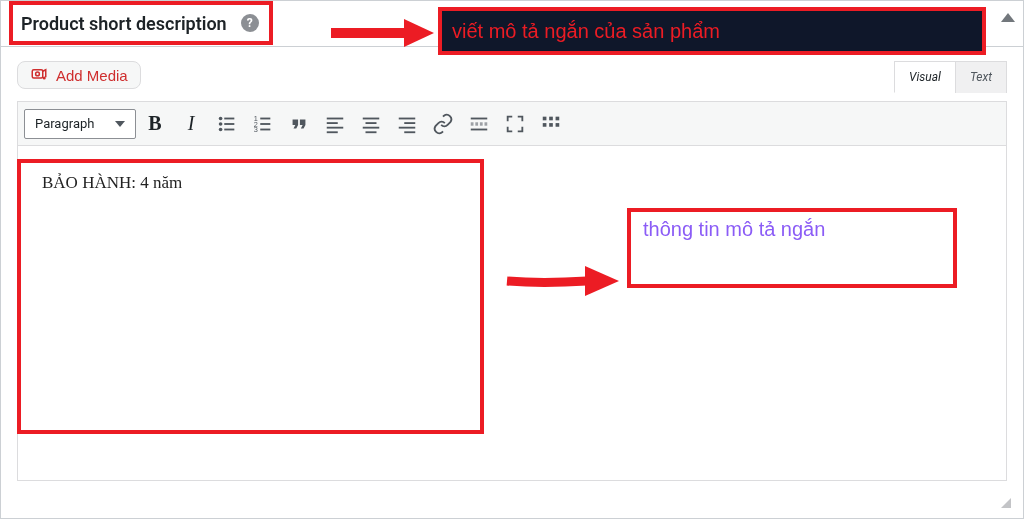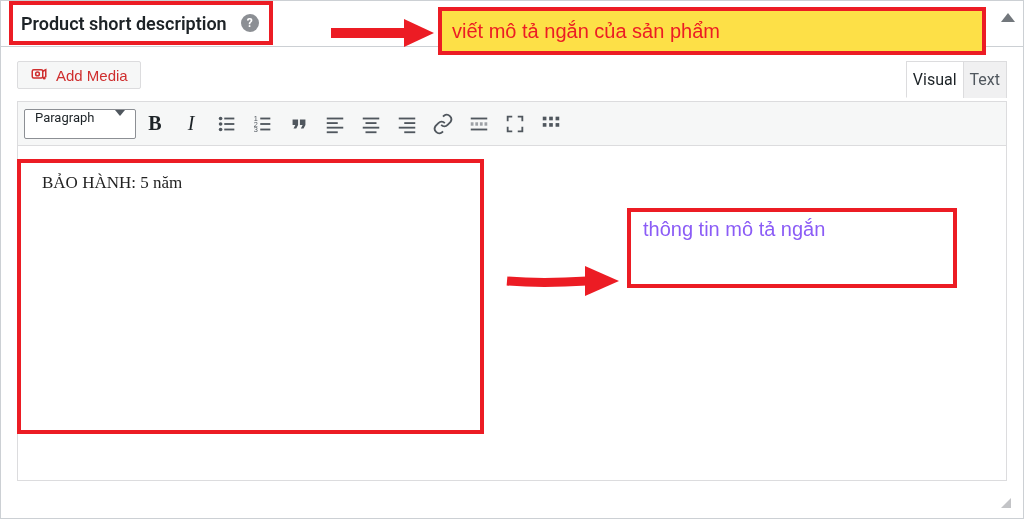--- a/index.html
+++ b/index.html
@@ -11,42 +11,42 @@
   
   .panel-head { position:relative; height:46px; border-bottom:1px solid #ccd0d4; }
   .panel-title-wrap { position:absolute; left:8px; top:0px; height:44px; display:flex; align-items:center; padding:0 10px 0 8px; border:4px solid #ec1c24; background:#fff; }
   .panel-title { font-size:18px; font-weight:600; color:#1d2327; padding-right:8px; }
   .help-icon { width:18px; height:18px; border-radius:50%; background:#8c8f94; color:#fff; display:flex; align-items:center; justify-content:center; font-size:12px; font-weight:700; margin-left:6px; }
   .collapse-caret { position:absolute; right:8px; top:12px; width:0; height:0; border-left:7px solid transparent; border-right:7px solid transparent; border-bottom:9px solid #72777c; }
 
   
   .panel-body { position:relative; padding:14px 16px 20px; height:calc(100% - 46px); }
 
-  .add-media-btn { display:inline-flex; align-items:center; gap:8px; background:#f6f7f7; color:#cf2e2e; border:1px solid #dcdcde; border-radius:2px; padding:4px 12px; font-size:15px; cursor:pointer; }
+  .add-media-btn { display:inline-flex; align-items:center; gap:8px; background:#f6f7f7; color:#cf2e2e; border:1px solid #dcdcde; border-radius:8px; padding:4px 12px; font-size:15px; cursor:pointer; }
   .add-media-btn svg { width:18px; height:18px; }
 
   .editor-tabs { position:absolute; right:16px; top:14px; display:flex; }
-  .etab { font-size:16px; color:#50575e; background:#f0f0f1; border:1px solid #dcdcde; border-bottom:none; padding:8px 6px; margin-left:0; cursor:pointer; }
+  .etab { font-size:12px; color:#50575e; background:#f0f0f1; border:1px solid #dcdcde; border-bottom:none; padding:8px 14px; margin-left:0; cursor:pointer;font-style:italic; }
   .etab.active { background:#fff; border-bottom:1px solid #fff; color:#1d2327; }
   .etab:first-child { border-right:none; }
 
   .editor-wrap { margin-top:12px; border:1px solid #dcdcde; height:380px; }
   .toolbar { height:44px; background:#f6f7f7; border-bottom:1px solid #dcdcde; display:flex; align-items:center; padding:0 6px; gap:2px; }
-  .format-sel { display:flex; background:#fff; border:1px solid #8c8f94; height:30px; padding:0 10px; font-size:13px; color:#1d2327; min-width:112px; justify-content:space-between; cursor:pointer; border-radius:2px; }
+  .format-sel { display:flex; align-items:center; background:#fff; border:1px solid #8c8f94; height:30px; padding:0 10px; font-size:13px; color:#1d2327; min-width:112px; justify-content:space-between; cursor:pointer; border-radius:2px; }
   .caret { width:0; height:0; border-left:5px solid transparent; border-right:5px solid transparent; border-top:6px solid #50575e; margin-left:6px; }
   .tbtn { width:34px; height:34px; display:flex; align-items:center; justify-content:center; color:#50575e; cursor:pointer; border-radius:2px; }
   .tbtn svg { width:22px; height:22px; }
   .tbtn.bold-btn { font-size:20px; font-weight:700; font-family:"Times New Roman",serif; color:#1d2327; }
   .tbtn.italic-btn { font-size:20px; font-style:italic; font-family:"Times New Roman",serif; color:#1d2327; }
 
   .editor-content { padding:22px 24px; font-family: Georgia, serif; color:#222; font-size:17px; line-height:1.8; }
   .editor-content p { margin:0 0 22px 0; }
 
   
-  .annot-box1 { position:absolute; left:437px; top:6px; width:548px; height:48px; border:4px solid #ec1c24; background:#fde047; padding:4px 10px; font-size:20px; color:#ec1c24; font-family: Arial, sans-serif; display:flex; align-items:center; z-index:10; }
+  .annot-box1 { position:absolute; left:437px; top:6px; width:548px; height:48px; border:4px solid #ec1c24; background:#0f172a; padding:4px 10px; font-size:20px; color:#ec1c24; font-family: Arial, sans-serif; display:flex; align-items:center; z-index:10; }
   .annot-arrow1 { position:absolute; left:325px; top:14px; z-index:9; }
   .annot-box2 { position:absolute; left:626px; top:207px; width:330px; height:80px; border:4px solid #ec1c24; background:#fff; padding:6px 12px; font-size:20px; color:#8b5cf6; font-family: Arial,sans-serif; z-index:10; }
   .annot-arrow2 { position:absolute; left:500px; top:258px; z-index:9; }
   .content-hl { position:absolute; left:16px; top:158px; width:467px; height:275px; border:4px solid #ec1c24; z-index:8; pointer-events:none; }
 
   .resize-handle { position:absolute; right:10px; bottom:8px; width:18px; height:18px; }
   .resize-handle::before { content:""; position:absolute; right:2px; bottom:2px; width:0; height:0; border-left:10px solid transparent; border-top:10px solid transparent; border-right:10px solid #c3c4c7; transform:rotate(0deg); }
 </style>
 </head>
 <body>
@@ -161,21 +161,21 @@
               <rect x="3" y="4" width="4" height="4"></rect>
               <rect x="10" y="4" width="4" height="4"></rect>
               <rect x="17" y="4" width="4" height="4"></rect>
               <rect x="3" y="11" width="4" height="4"></rect>
               <rect x="10" y="11" width="4" height="4"></rect>
               <rect x="17" y="11" width="4" height="4"></rect>
             </svg>
         </div>
       </div>
       <div class="editor-content">
-        <p>BẢO HÀNH: 5 năm</p>
+        <p>BẢO HÀNH: 4 năm</p>
       </div>
       <div class="resize-handle"></div>
     </div>
 
   </div>
 
   <div class="annot-box1">
     <span>viết mô tả ngắn của sản phẩm</span>
   </div>
   <svg class="annot-arrow1" width="110" height="36" viewBox="0 0 110 36">

